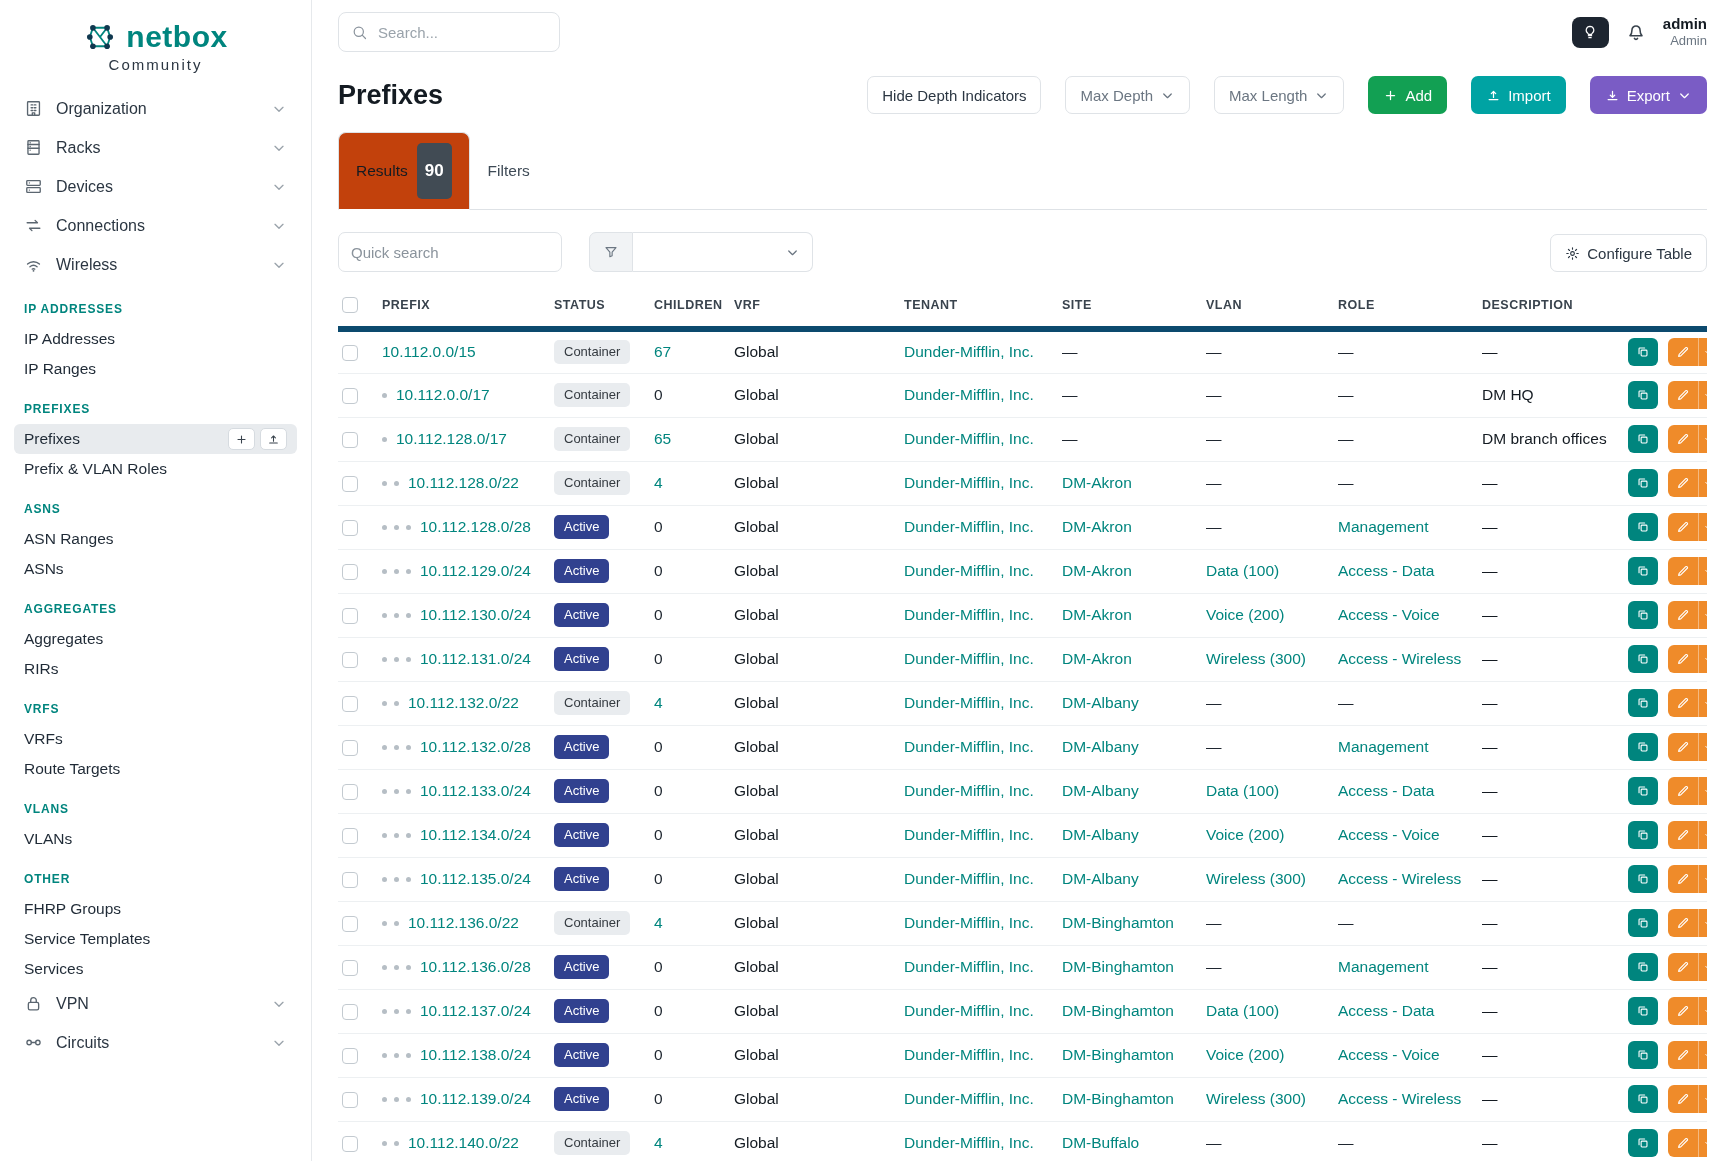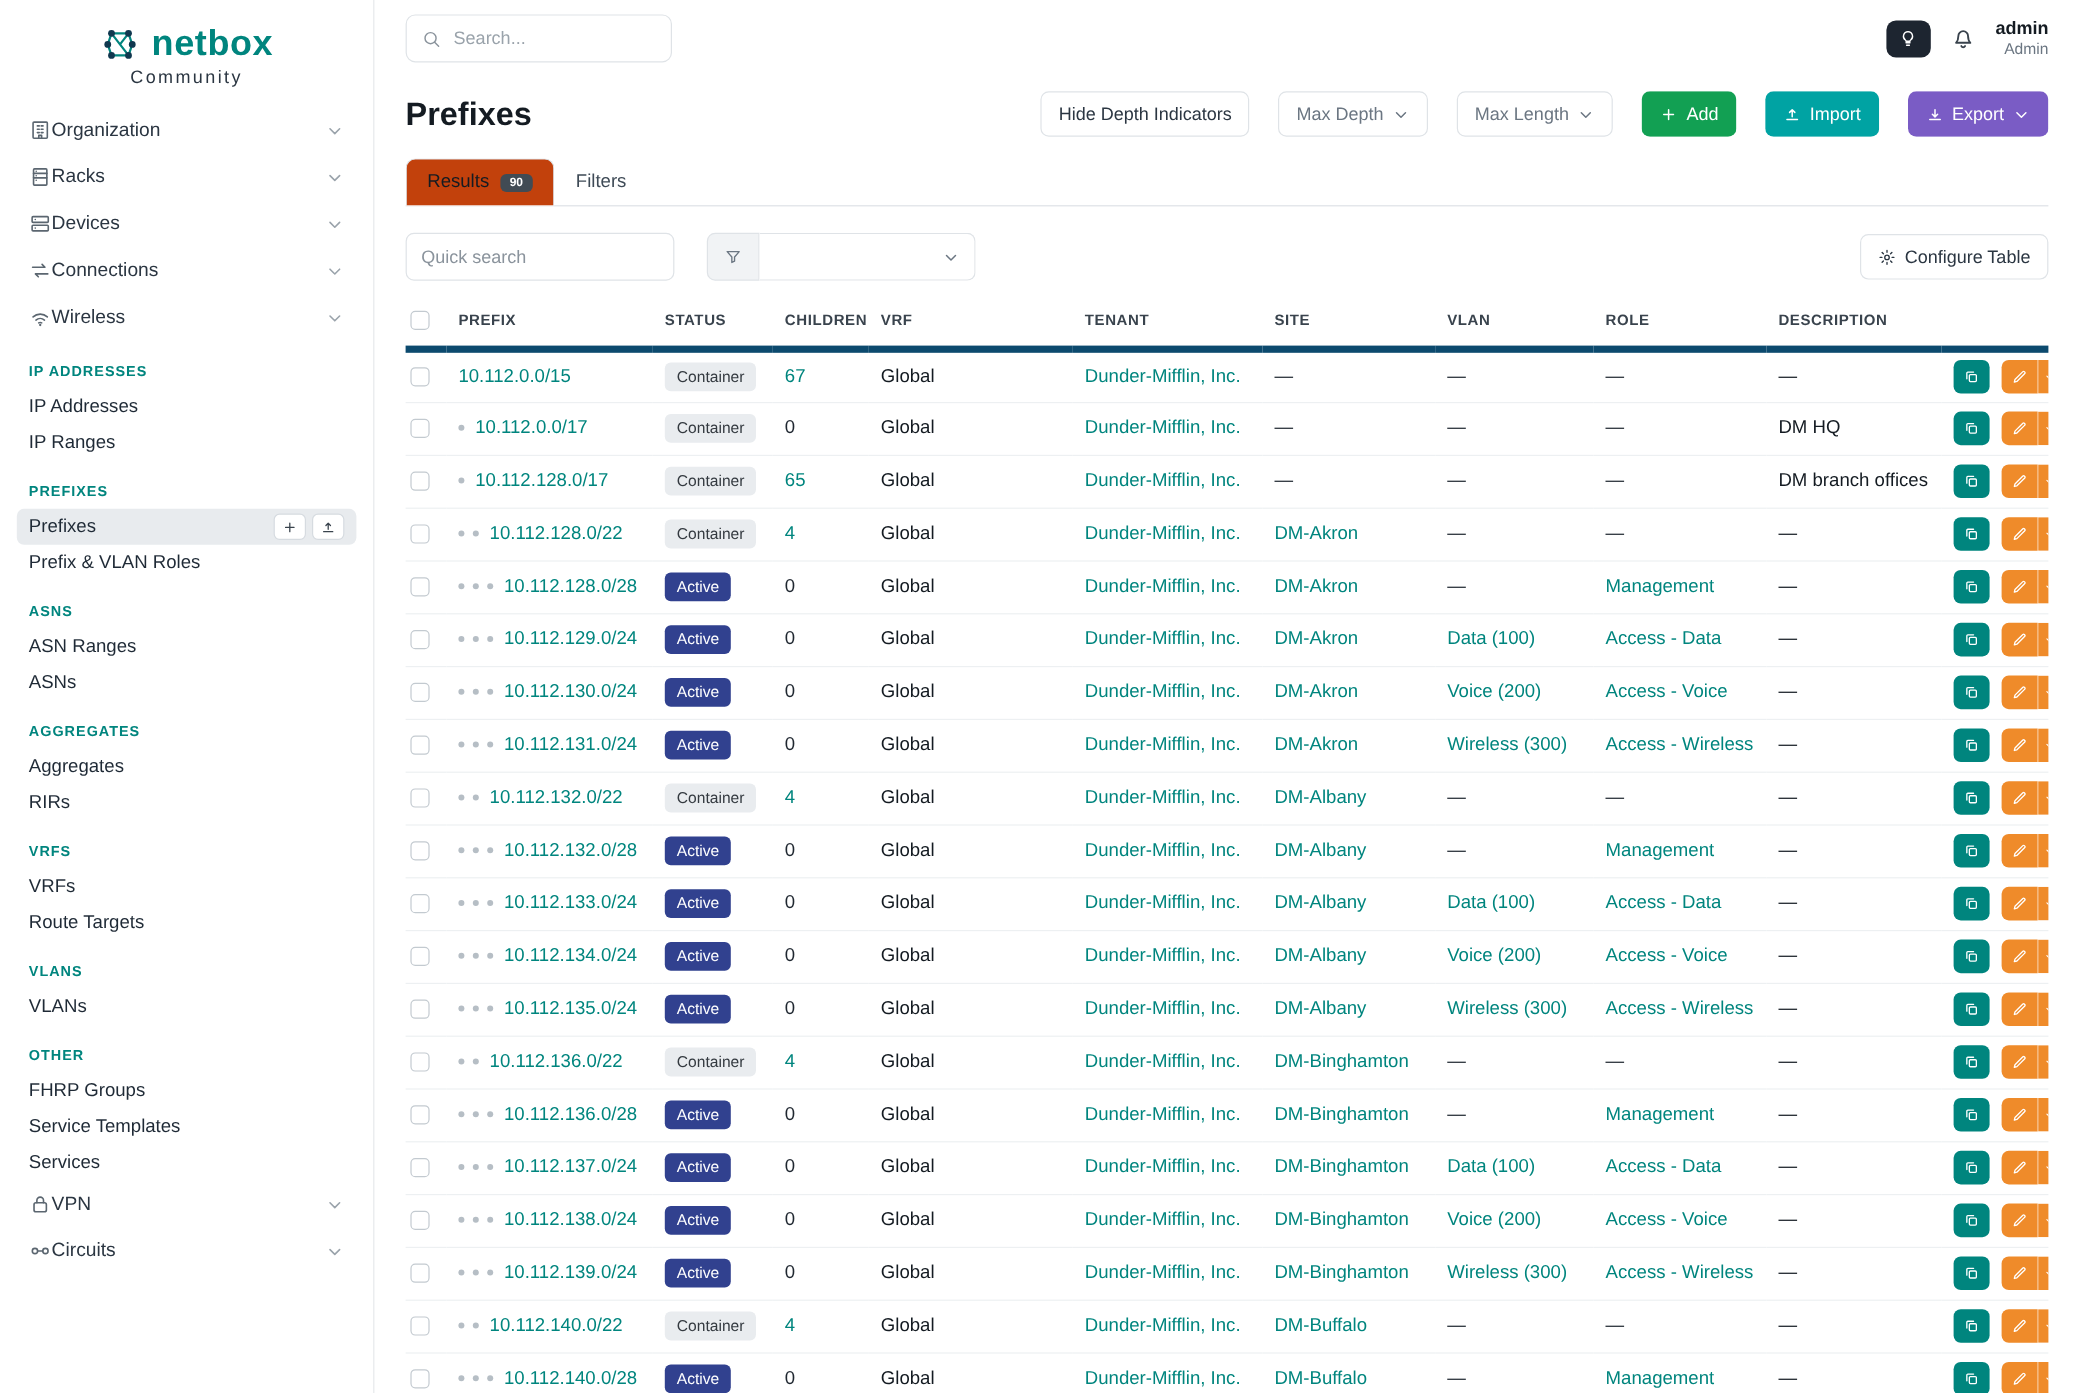--- a/index.html
+++ b/index.html
@@ -8,21 +8,21 @@
   .app{display:flex;width:1733px;height:1161px}
 
   
   .sidebar{flex:0 0 312px;width:312px;border-right:1px solid #e6e9ec;padding:14px 14px 0;overflow:hidden;background:#fff}
   .logo-row{display:flex;flex-direction:column;align-items:center;margin:6px 0 16px;cursor:pointer}
   .logo-line{display:flex;align-items:center;gap:9px}
   .logo-mark{width:34px;height:34px;display:inline-flex}
   .logo-mark svg{width:100%;height:100%}
   .logo-text{font-size:30px;font-weight:700;color:var(--brand,#00857e);letter-spacing:.5px}
   .logo-sub{font-size:15px;font-weight:500;color:#2b3642;letter-spacing:2px;margin-top:2px}
-  .nav-group{display:flex;align-items:center;gap:0;height:39px;padding:0 10px;border-radius:7px;font-size:16px;font-weight:500;color:#2b3642;cursor:pointer}
+  .nav-group{display:flex;align-items:center;gap:13px;height:39px;padding:0 10px;border-radius:7px;font-size:16px;font-weight:500;color:#2b3642;cursor:pointer}
   .nav-group .icn{color:#5b6670}
   .nav-group.expanded .icn{color:var(--brand,#00857e)}
   .nav-group .chev{margin-left:auto;color:#9aa3ab;width:16px;height:16px;display:inline-flex}
   .nav-group .chev svg{width:100%;height:100%}
   .nav-heading{margin:18px 10px 8px;font-size:12px;font-weight:700;color:var(--brand,#00857e);letter-spacing:.07em}
   .nav-item{display:flex;align-items:center;height:30px;padding:0 10px;border-radius:6px;font-size:15.5px;color:#1f2a36;cursor:pointer}
   .nav-item.active{background:#e8ebee}
   .item-actions{margin-left:auto;display:inline-flex;gap:5px}
   .mini-btn{width:27px;height:22px;border:1px solid #d6dbe0;border-radius:5px;background:#fff;color:#39434d;display:inline-flex;align-items:center;justify-content:center;cursor:pointer}
   .mini-btn .icn{width:13px;height:13px}
@@ -56,23 +56,23 @@
   .btn{height:38px;border-radius:7px;font-size:15px;font-family:inherit;display:inline-flex;align-items:center;gap:7px;padding:0 14px;border:1px solid transparent;cursor:pointer;background:#fff;color:#141b22}
   .btn-outline{border-color:#dfe3e7;color:#2b3642}
   .btn-outline.muted{color:#6b7682}
   .btn-add{background:var(--add-green,#12a053);color:#fff;font-weight:500}
   .btn-import{background:var(--import-teal,#00a3a3);color:#fff;font-weight:500}
   .btn-export{background:var(--export-purple,#7a5cc5);color:#fff;font-weight:500}
 
   .tabs{display:flex;border-bottom:1px solid #dee2e6;margin-top:2px}
   .tab{padding:10px 17px;font-size:15.5px;color:#3e4a56;display:flex;align-items:center;gap:9px;border:1px solid transparent;border-radius:8px 8px 0 0;margin-bottom:-1px;cursor:pointer;background:transparent}
   .tab.active{background:#c2410c;border-color:#dee2e6 #dee2e6 #fff;color:#141b22}
-  .tab-badge{background:#414b54;color:#fff;font-size:10px;font-weight:600;padding:2px 8px;border-radius:5px}
-
-  .table-controls{display:flex;align-items:center;gap:27px;margin:22px 0 12px}
+  .tab-badge{background:#414b54;color:#fff;font-size:17px;font-weight:600;padding:18px 8px;border-radius:5px}
+
+  .table-controls{display:flex;align-items:flex-end;gap:27px;margin:22px 0 12px}
   .quick-search{width:224px;height:40px;border:1px solid #dfe3e7;border-radius:7px;padding:0 12px;font-size:15px;color:#333;font-family:inherit;outline:none}
   .quick-search::placeholder{color:#8a939c}
   .filter-group{display:flex;height:40px}
   .funnel-seg{width:44px;height:40px;border:1px solid #dfe3e7;border-radius:7px 0 0 7px;background:#f1f3f5;color:#6b7682;display:inline-flex;align-items:center;justify-content:center;cursor:pointer}
   .funnel-seg .icn{width:16px;height:16px}
   .filter-select{width:180px;height:40px;border:1px solid #dfe3e7;border-left:0;border-radius:0 7px 7px 0;background:#fff;display:flex;align-items:center;justify-content:flex-end;padding:0 12px;cursor:pointer;color:#6b7682}
   .configure{margin-left:auto;font-weight:500;color:#2b3642}
 
   
   table.prefix-table{width:100%;border-collapse:collapse;table-layout:fixed}

